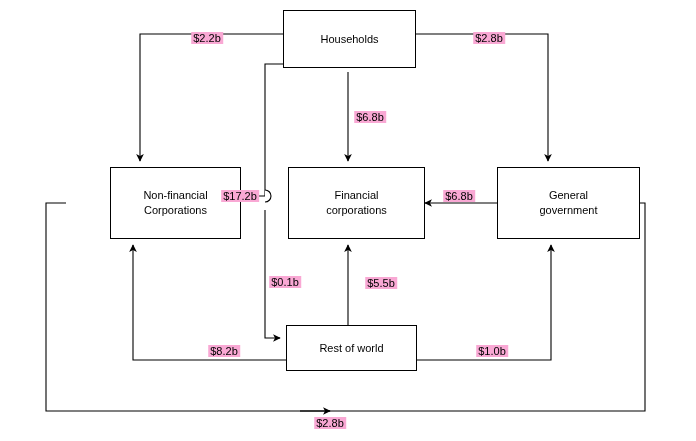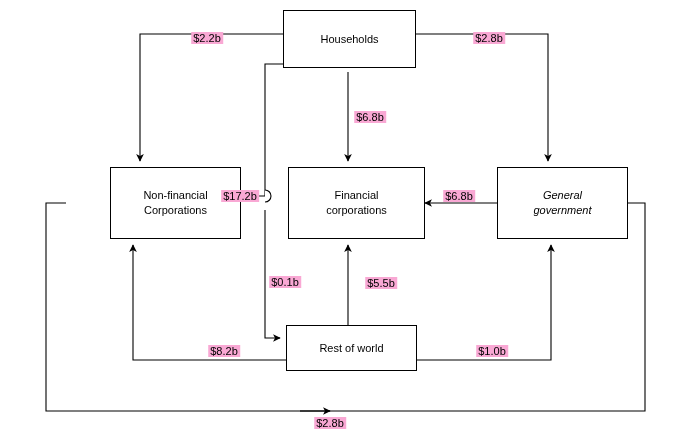--- a/index.html
+++ b/index.html
@@ -99,21 +99,21 @@
   <div class="node-box" style="left:66px; top:167px; width:131px; height:72px;margin-left:44px;">
     <span class="node-label">Non-financial
 Corporations</span>
   </div>
 
   <div class="node-box" style="left:288px; top:167px; width:137px; height:72px;">
     <span class="node-label">Financial
 corporations</span>
   </div>
 
-  <div class="node-box" style="left:497px; top:167px; width:131px; height:72px;font-style:italic;">
+  <div class="node-box" style="left:497px; top:167px; width:143px; height:72px;">
     <span class="node-label">General
 government</span>
   </div>
 
   <div class="node-box" style="left:286px; top:325px; width:131px; height:46px;">
     <span class="node-label">Rest of world</span>
   </div>
 
   <div class="edge-label" style="left:207px; top:38px;">$2.2b</div>
 

